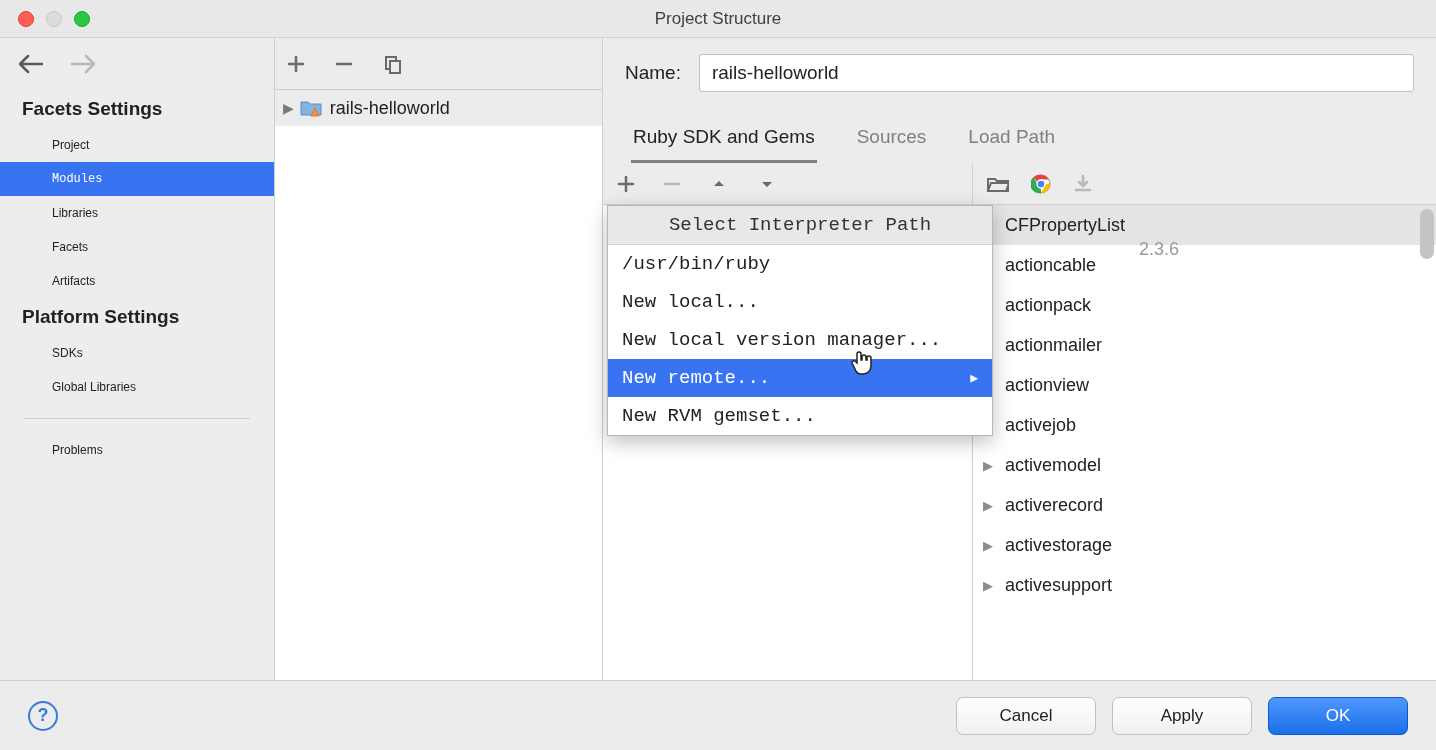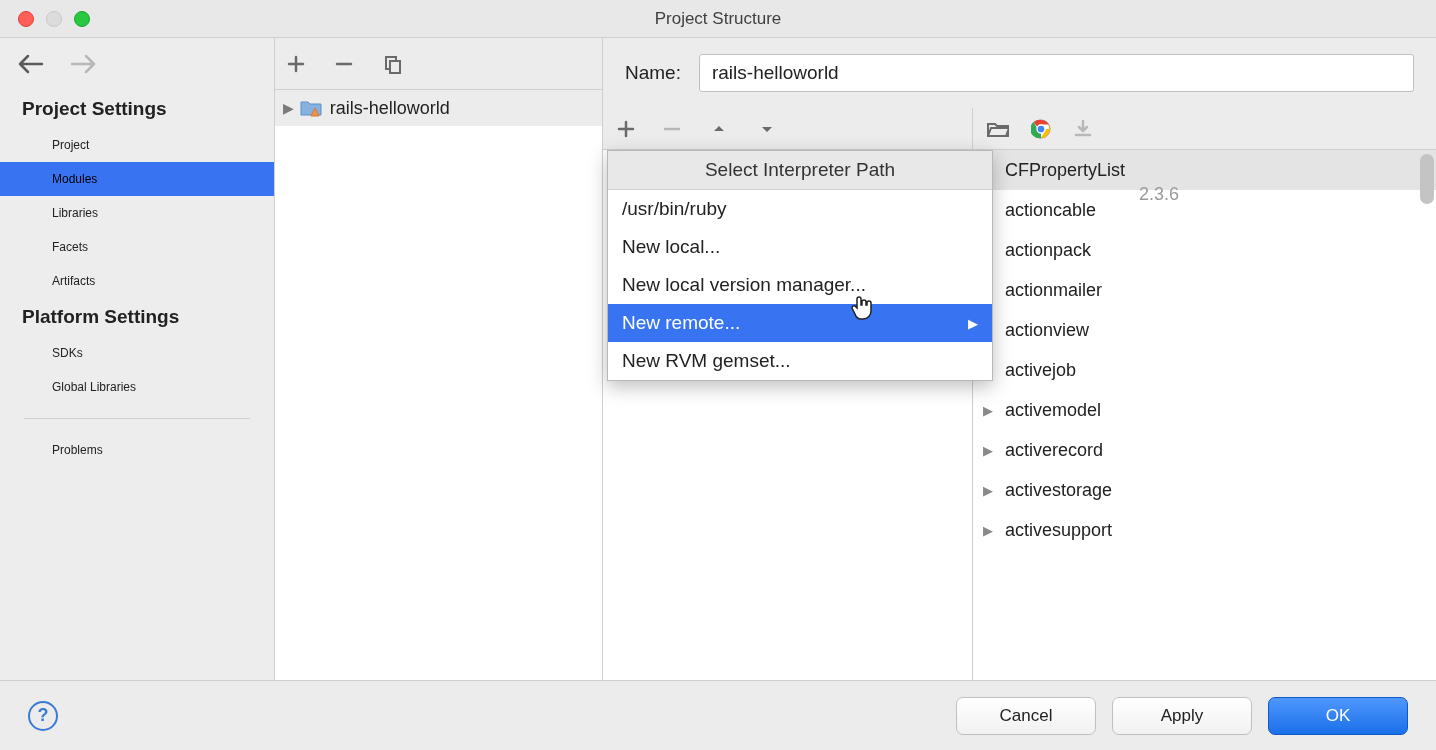--- a/index.html
+++ b/index.html
@@ -67,21 +67,22 @@
     padding: 8px 22px;
   }
   .sb-item {
     font-size: 12px;
     color: #222;
     padding: 10px 22px 10px 52px;
     cursor: pointer;
   }
   .sb-item.selected {
     background: #3874f2;
-    color: #000000;
+    color: #ffffff;
+    font-family: Liberation Mono, monospace;
   }
   .sb-sep {
     border-top: 1px solid #cfcfcf;
     margin: 14px 24px;
   }
 
   
   .middle {
     width: 328px;
     background: #fff;
@@ -160,20 +161,21 @@
     background: #ececec;
     min-height: 0;
     position: relative;
   }
   .sdk-left {
     width: 370px;
     display: flex;
     flex-direction: column;
     border-right: 1px solid #cfcfcf;
     background: #fff;
+    font-family: Liberation Mono, monospace;
   }
   .sdk-toolbar {
     height: 42px;
     background: #ececec;
     border-bottom: 1px solid #cfcfcf;
     display: flex;
     align-items: center;
     padding-left: 14px;
     gap: 28px;
   }
@@ -328,21 +330,21 @@
             <path d="M10 2 L2 10 L10 18 M2 10 H24" stroke="#5a5a5a" stroke-width="2.5" fill="none" stroke-linecap="round" stroke-linejoin="round"></path>
           </svg>
       </span>
       <span class="ico">
         <svg width="26" height="20" viewBox="0 0 26 20">
             <path d="M16 2 L24 10 L16 18 M24 10 H2" stroke="#b8b8b8" stroke-width="2.5" fill="none" stroke-linecap="round" stroke-linejoin="round"></path>
           </svg>
       </span>
     </div>
 
-    <div class="sb-heading">Project Settings</div>
+    <div class="sb-heading">Facets Settings</div>
     <div class="sb-item">Project</div>
     <div class="sb-item selected">Modules</div>
     <div class="sb-item">Libraries</div>
     <div class="sb-item">Facets</div>
     <div class="sb-item">Artifacts</div>
 
     <div class="sb-heading">Platform Settings</div>
     <div class="sb-item">SDKs</div>
     <div class="sb-item">Global Libraries</div>
 
@@ -381,20 +383,25 @@
         <span>rails-helloworld</span>
       </div>
     </div>
   </div>
 
   <div class="right">
     <div class="name-row">
       <label>Name:</label>
       <input class="name-input" type="text" value="rails-helloworld" style="">
     </div>
+    <div class="tabs">
+      <div class="tab active">Ruby SDK and Gems</div>
+      <div class="tab">Sources</div>
+      <div class="tab">Load Path</div>
+    </div>
 
     <div class="sdk-area">
       <div class="sdk-left">
         <div class="sdk-toolbar">
           <span class="ico">
             <svg width="18" height="18" viewBox="0 0 18 18">
                 <path d="M9 2v14M2 9h14" stroke="#6a6a6a" stroke-width="2.5" stroke-linecap="round"></path>
               </svg>
           </span>
           <span class="ico">

